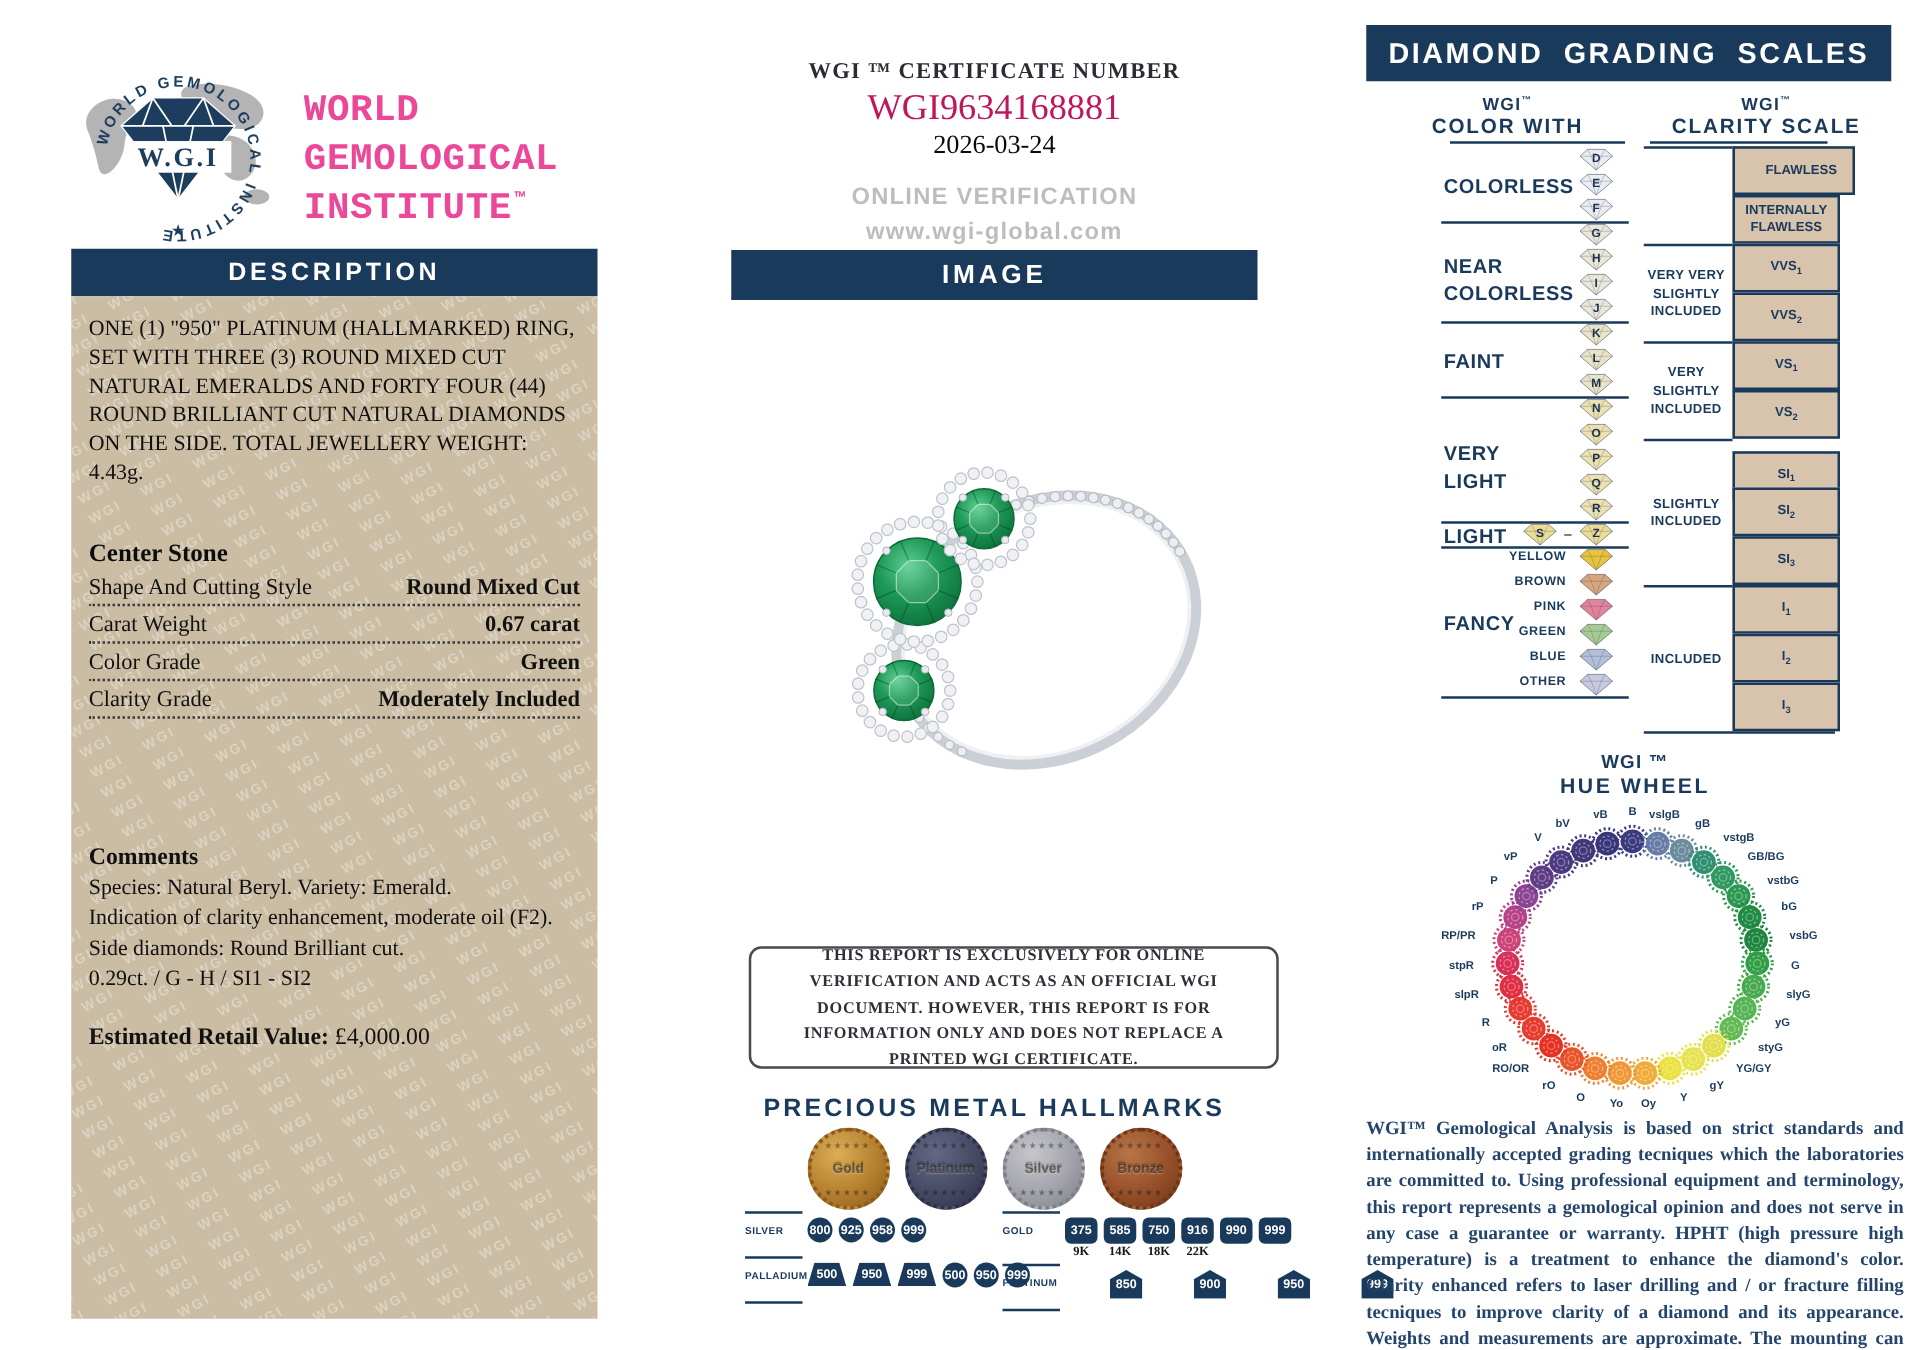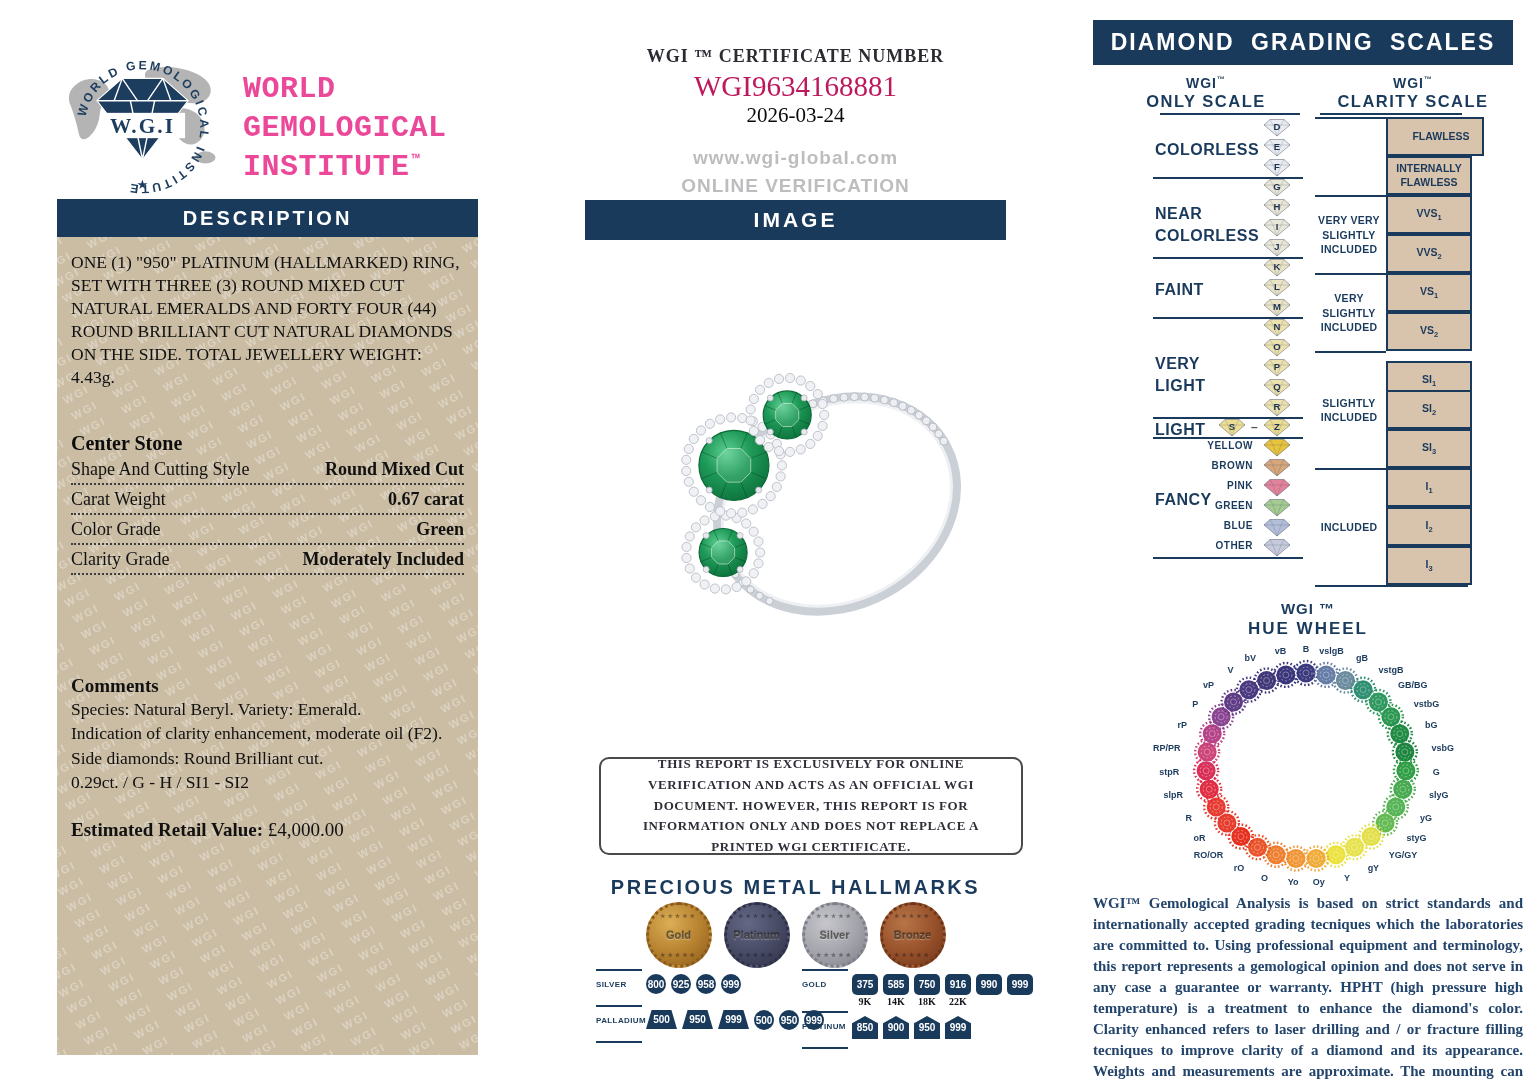--- a/index.html
+++ b/index.html
@@ -59,21 +59,21 @@
   .stamp-row{display:flex;align-items:flex-start;min-height:28px;margin:2px 0;}
   .stamp-name{width:50px;flex:0 0 50px;font-weight:bold;font-size:8px;color:#1a3a5c;
               padding-top:6px;letter-spacing:.4px;}
   .stampset{display:flex;gap:5px;align-items:flex-start;flex-wrap:nowrap;}
   .stamp{background:#1a3a5c;color:#fff;font-weight:bold;font-size:10px;display:flex;
          align-items:center;justify-content:center;}
   .oval{width:20px;height:20px;border-radius:50%;}
   .rrect{width:26px;height:21px;border-radius:5px;}
   .trap{width:31px;height:19px;clip-path:polygon(18% 0,82% 0,100% 100%,0 100%);}
   .circ{width:20px;height:20px;border-radius:50%;}
-  .house{width:26px;height:23px;clip-path:polygon(50% 0,100% 32%,100% 100%,0 100%,0 32%);}
+  .house{width:26px;height:23px;clip-path:polygon(50% 0,100% 32%,100% 100%,0 100%,0 32%);margin-left:36px;}
   .kwrap{display:flex;flex-direction:column;align-items:center;}
   .kar{font-family:"Liberation Serif",serif;font-weight:bold;font-size:10px;color:#14141c;margin-top:1px;height:12px;}
 
   
   #dg-bar{left:1093px;top:20px;width:420px;height:45px;font-size:23px;letter-spacing:2px;word-spacing:8px;}
   #scales{left:1093px;top:75px;width:420px;height:530px;}
   .scale-title{position:absolute;text-align:center;color:#1a3a5c;font-weight:bold;}
   .st-top{font-size:14px;letter-spacing:1px;}
   .st-tm{font-size:8px;vertical-align:super;}
   .st-bot{font-size:16.5px;letter-spacing:1.5px;margin-top:1px;}
@@ -176,22 +176,22 @@
         <span>£4,000.00</span>
       </div>
     </div>
   </div>
 
   <div id="cert" class="abs">
     <div class="cert-label">WGI ™ CERTIFICATE NUMBER</div>
     <div class="cert-number">WGI9634168881</div>
     <div class="cert-date">2026-03-24</div>
     <div class="verify">
+      <div>ONLINE VERIFICATION</div>
       <div>www.wgi-global.com</div>
-      <div>ONLINE VERIFICATION</div>
     </div>
   </div>
 
   <div id="img-bar" class="abs navy-bar">IMAGE</div>
 
   <svg id="ring" class="abs" width="410" height="345" viewBox="0 0 410 345">
     <defs>
       <radialGradient id="emGrad" cx="40%" cy="32%" r="75%">
         <stop offset="0%" stop-color="#5ecf93"></stop>
         <stop offset="45%" stop-color="#1f9a58"></stop>
@@ -439,21 +439,21 @@
         </div>
         <div class="srule"></div>
       </div>
   </div>
 
   <div id="dg-bar" class="abs navy-bar">DIAMOND GRADING SCALES</div>
 
   <div id="scales" class="abs">
     <div class="scale-title" style="left:18px;top:0;width:190px;">
       <div class="st-top"><span>WGI</span><span class="st-tm">™</span></div>
-      <div class="st-bot">ONLY SCALE</div>
+      <div class="st-bot">COLOR WITH</div>
     </div>
     <div class="scale-title" style="left:225px;top:0;width:190px;">
       <div class="st-top"><span>WGI</span><span class="st-tm">™</span></div>
       <div class="st-bot">CLARITY SCALE</div>
     </div>
     <div class="t-ul" style="left:67px;top:38px;width:140px;"></div>
     <div class="t-ul" style="left:227px;top:38px;width:142px;"></div>
     <div id="color-scale">
         <div class="cs-icon" style="left: 109px; top: 1px;"><svg width="30" height="19" viewBox="0 0 30 19">
       <polygon points="2,7 8,1.5 22,1.5 28,7 15,18" fill="#e9ecf1" stroke="rgba(60,70,90,.55)" stroke-width="0.8"></polygon>

